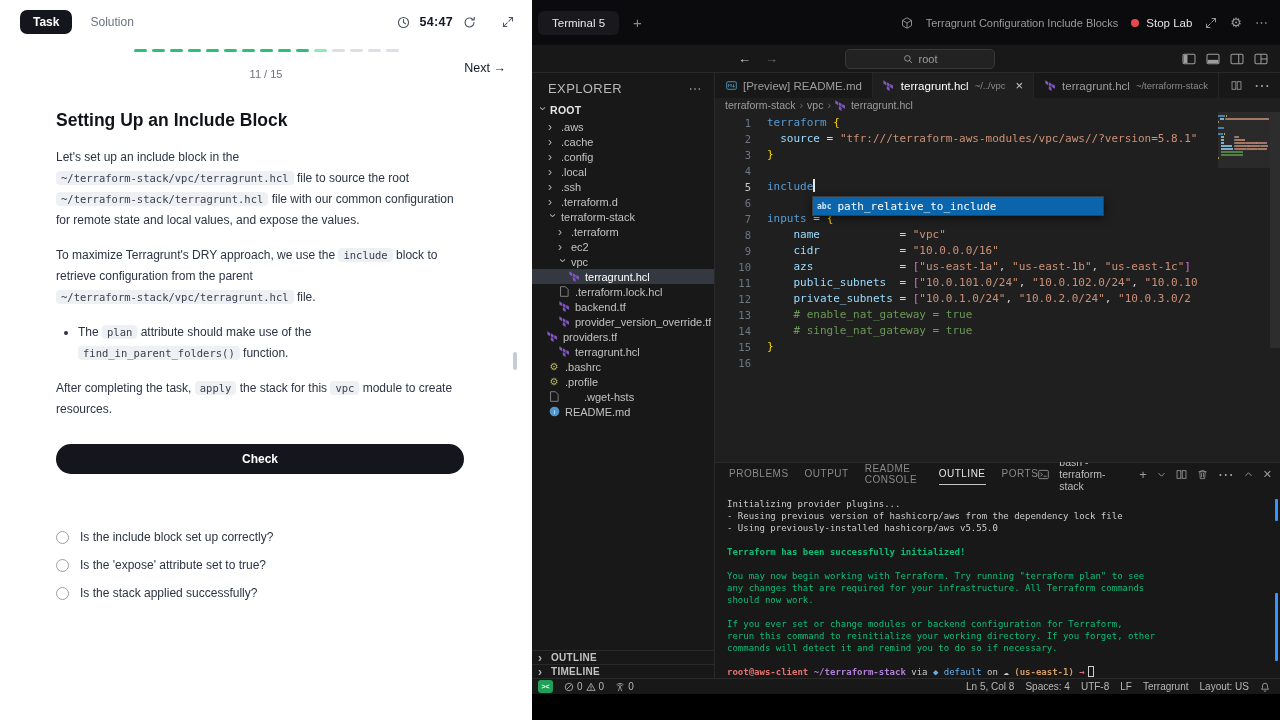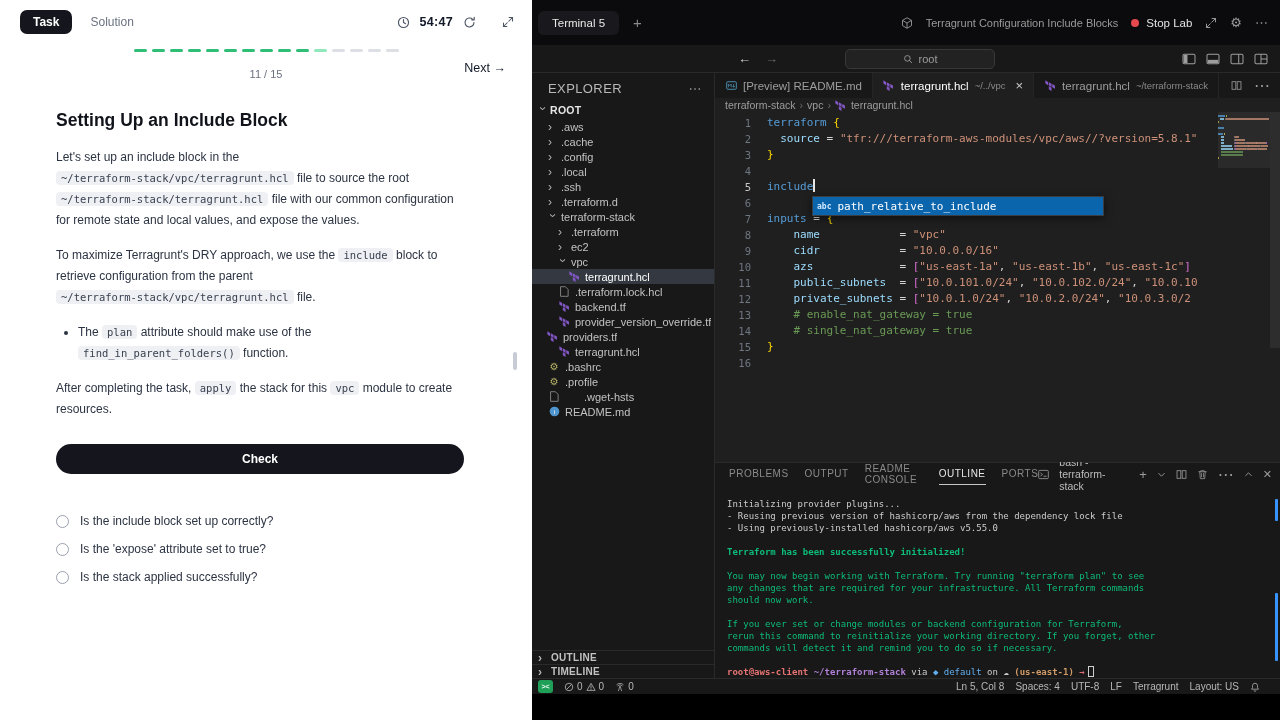--- a/index.html
+++ b/index.html
@@ -23,21 +23,21 @@
 .seg.cur{background:#90e8bb}
 .next{position:absolute;top:61px;right:26px;background:none;border:0;font:500 12.5px "Liberation Sans",sans-serif;color:#111827;cursor:pointer}
 .step-label{text-align:center;margin-top:16px;font-size:11px;color:#6b7280}
 .content{position:absolute;left:56px;top:110px;width:408px}
 .content h1{font-size:17.5px;font-weight:700;color:#10131a;margin-bottom:16px}
 .content p{font-size:12px;line-height:21px;color:#2c3443;margin-bottom:14px}
 .content ul{margin:0 0 14px 22px}
 .content li{font-size:12px;line-height:21px;color:#2c3443}
 .chip{font-family:"DejaVu Sans Mono",monospace;font-size:10.5px;background:#eef0f4;color:#39414f;border-radius:4px;padding:1px 5px;white-space:nowrap}
 .check{display:block;width:100%;margin-top:24px;background:#15151d;border:0;border-radius:15px;color:#fff;font:600 12px "Liberation Sans",sans-serif;padding:8px 0;cursor:pointer}
-.questions{margin-top:40px}
+.questions{margin-top:56px}
 .qrow{display:flex;align-items:center;gap:11px;margin-bottom:14px}
 .qcircle{width:13px;height:13px;border-radius:50%;border:1.5px solid #9aa1ad;flex:0 0 13px;cursor:pointer}
 .qlabel{font-size:12px;color:#2c3443}
 .resize-handle{position:absolute;right:15px;top:352px;width:4px;height:18px;border-radius:2px;background:#c7ccd4;cursor:col-resize}
 
 .right{position:absolute;left:532px;top:0;width:748px;height:720px;background:#000;color:#ccc}
 .topbar{height:45px;display:flex;align-items:center;justify-content:space-between;background:#0b0b0d;padding:0 12px 0 6px}
 .tb-left{display:flex;align-items:center;gap:10px}
 .tb-tab{background:#19191d;border-radius:6px;padding:6px 14px;font-size:11.5px;color:#e8e8e8;cursor:pointer}
 .tb-plus{color:#8a8a8a;font-size:15px;padding:0 4px;cursor:pointer}
@@ -130,21 +130,21 @@
 .p-region{color:#d19a66;font-weight:700}
 .p-arrow{color:#e06c75;font-weight:700}
 .tcursor{display:inline-block;width:6px;height:11px;border:1px solid #cfcfcf;margin-left:3px}
 .tdec{position:absolute;right:2px;width:3px;background:#3794ff;border-radius:1px}
 .tdec1{top:14px;height:22px}
 .tdec2{top:108px;height:68px}
 
 .statusbar{height:16px;background:#181818;border-top:1px solid #2a2a2a;display:flex;justify-content:space-between;align-items:center;font-size:10px;color:#b7b7b7;flex:0 0 16px}
 .sb-left,.sb-right{display:flex;align-items:center;gap:11px}
 .sb-left{padding-left:6px}
-.sb-right{padding-right:20px}
+.sb-right{padding-right:10px}
 .remote{width:15px;height:13px;background:var(--status_green,#1f9f57);border-radius:3px;display:flex;align-items:center;justify-content:center;color:#eafff3;font-size:7px;font-weight:700;cursor:pointer}
 .sb-item{display:flex;align-items:center;gap:3px;cursor:pointer;white-space:nowrap}
 </style>
 </head>
 <body>
 
 <div class="screen">
 
   <section class="left">
     <header class="lp-head">

